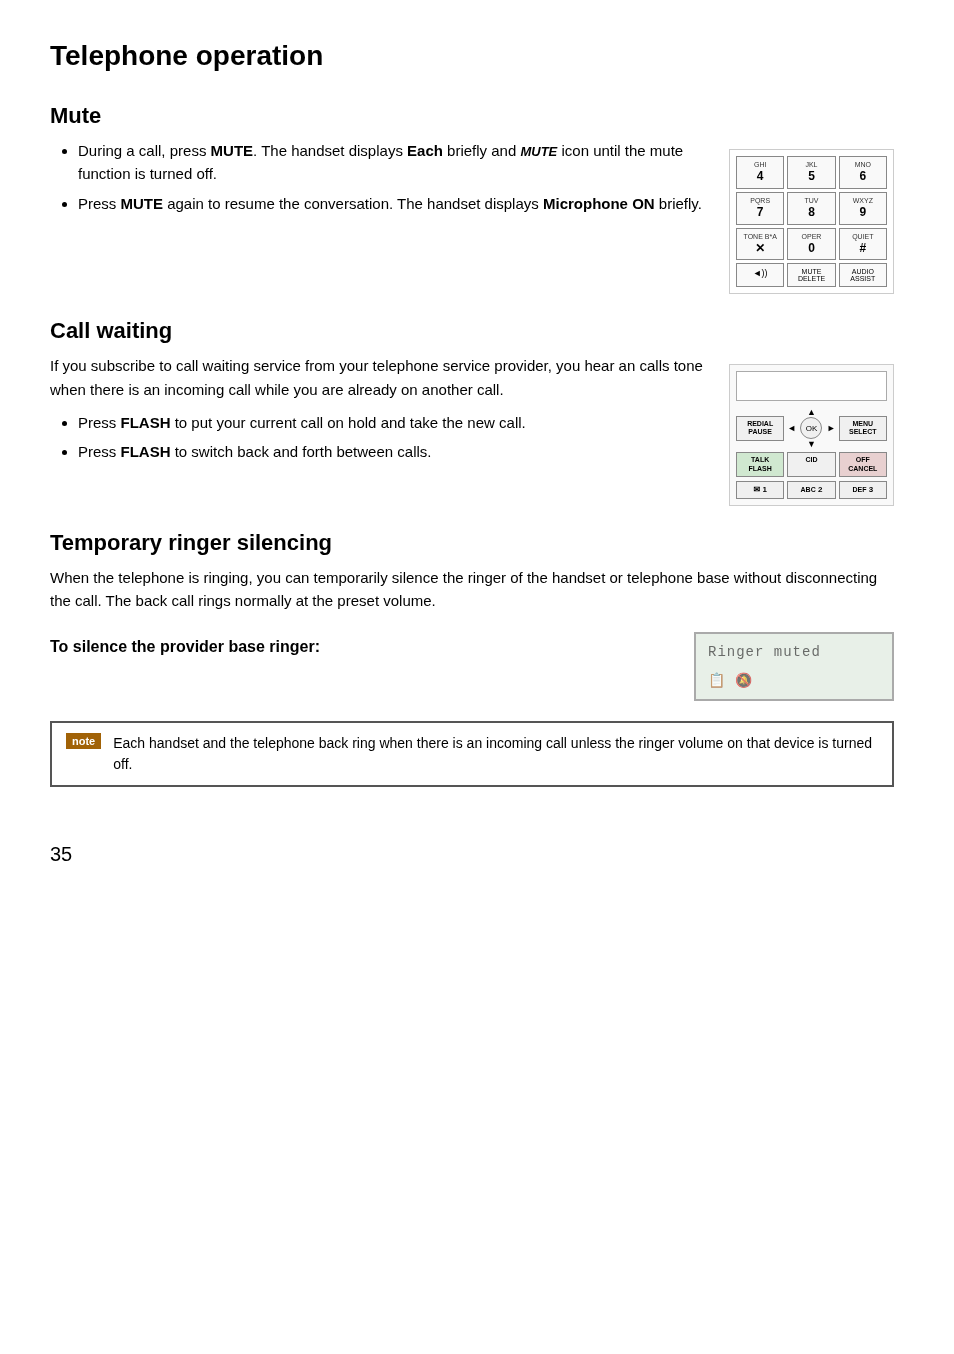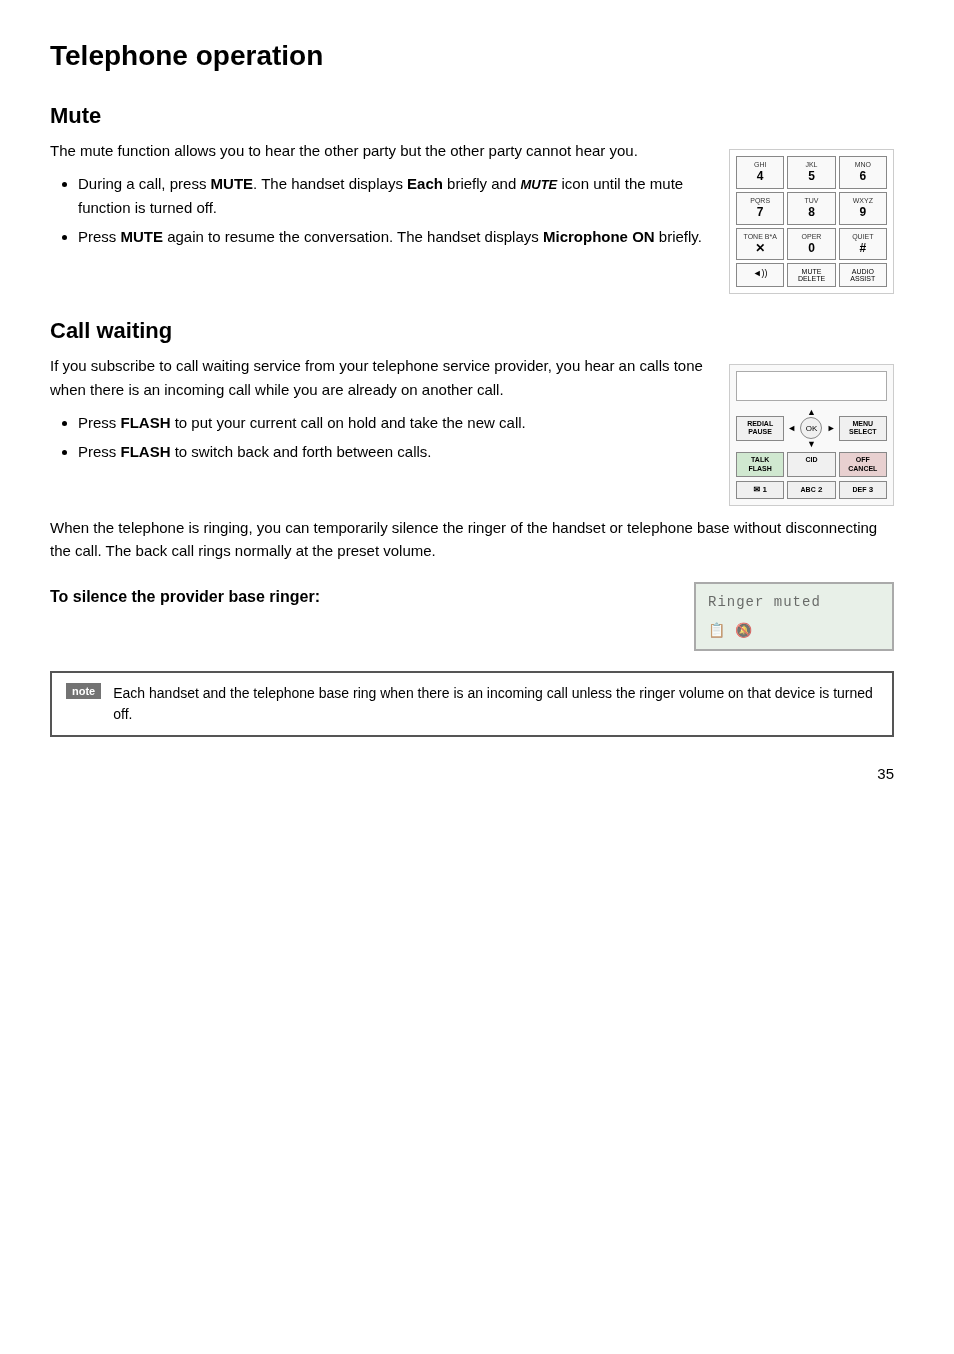--- a/index.html
+++ b/index.html
@@ -230,53 +230,52 @@
     .note-box {
       display: flex;
       align-items: flex-start;
       gap: 12px;
       margin-top: 20px;
       border: 2px solid #555;
       padding: 10px 14px;
     }
 
     .note-label {
-      background: #737373;
+      background: #a16207;
       color: #fff;
       font-size: 11px;
       font-weight: bold;
       padding: 2px 6px;
       flex-shrink: 0;
       align-self: flex-start;
     }
 
     .note-text {
       font-size: 14px;
       line-height: 1.5;
     }
 
     
     .page-number {
-      text-align: right;
-      margin-top: 28px;
-      font-size: 15px;
+      text-align: left;
+      margin-top: 56px;
+      font-size: 20px;
     }
     .italic-bold { font-weight: bold; font-style: italic; font-size: 13px; }
   </style>
 </head>
 <body>
 
 <h1 class="page-title">Telephone operation</h1>
 
 <div>
   <h2 class="section-title">Mute</h2>
 
   <div class="section-with-image">
     <div class="text-col">
-      <p class="body-text">The mute function allows you to hear the other party but the other party cannot hear you.</p>
       <ul class="bullet-list">
         <li>
           During a call, press <strong>MUTE</strong>. The handset displays <strong>Each</strong> briefly and <span class="italic-bold">MUTE</span> icon until the mute function is turned off.
         </li>
         <li>
           Press <strong>MUTE</strong> again to resume the conversation. The handset displays <strong>Microphone ON</strong> briefly.
         </li>
       </ul>
     </div>
     <div class="image-col">
@@ -345,20 +344,21 @@
           <div class="h-num-cell">✉ <strong>1</strong></div>
           <div class="h-num-cell"><span style="font-size:7px;">ABC</span> <strong>2</strong></div>
           <div class="h-num-cell"><span style="font-size:7px;">DEF</span> <strong>3</strong></div>
         </div>
       </div>
     </div>
   </div>
 </div>
 
 <div>
+  <h2 class="section-title">Temporary ringer silencing</h2>
   <p class="body-text">When the telephone is ringing, you can temporarily silence the ringer of the handset or telephone base without disconnecting the call. The back call rings normally at the preset volume.</p>
 
   <div class="section-with-image">
     <div class="text-col">
 
       <h3 class="sub-section-title">To silence the provider base ringer:</h3>
     </div>
     <div class="image-col">
       <div class="lcd-display">
         <div class="lcd-line1">Ringer muted</div>
@@ -366,16 +366,16 @@
           <span class="lcd-icon-phone">📋</span>
           <span class="lcd-icon-bell-slash">🔕</span>
         </div>
       </div>
     </div>
   </div>
 </div>
 
 <div class="note-box">
   <span class="note-label">note</span>
-  <p class="note-text">Each handset and the telephone base ring when there is an incoming call unless the ringer volume on that device is turned off.</p>
+  <p class="note-text">Each handset and the telephone back ring when there is an incoming call unless the ringer volume on that device is turned off.</p>
 </div>
 
 <p class="page-number">35</p>
 
 </body></html>

